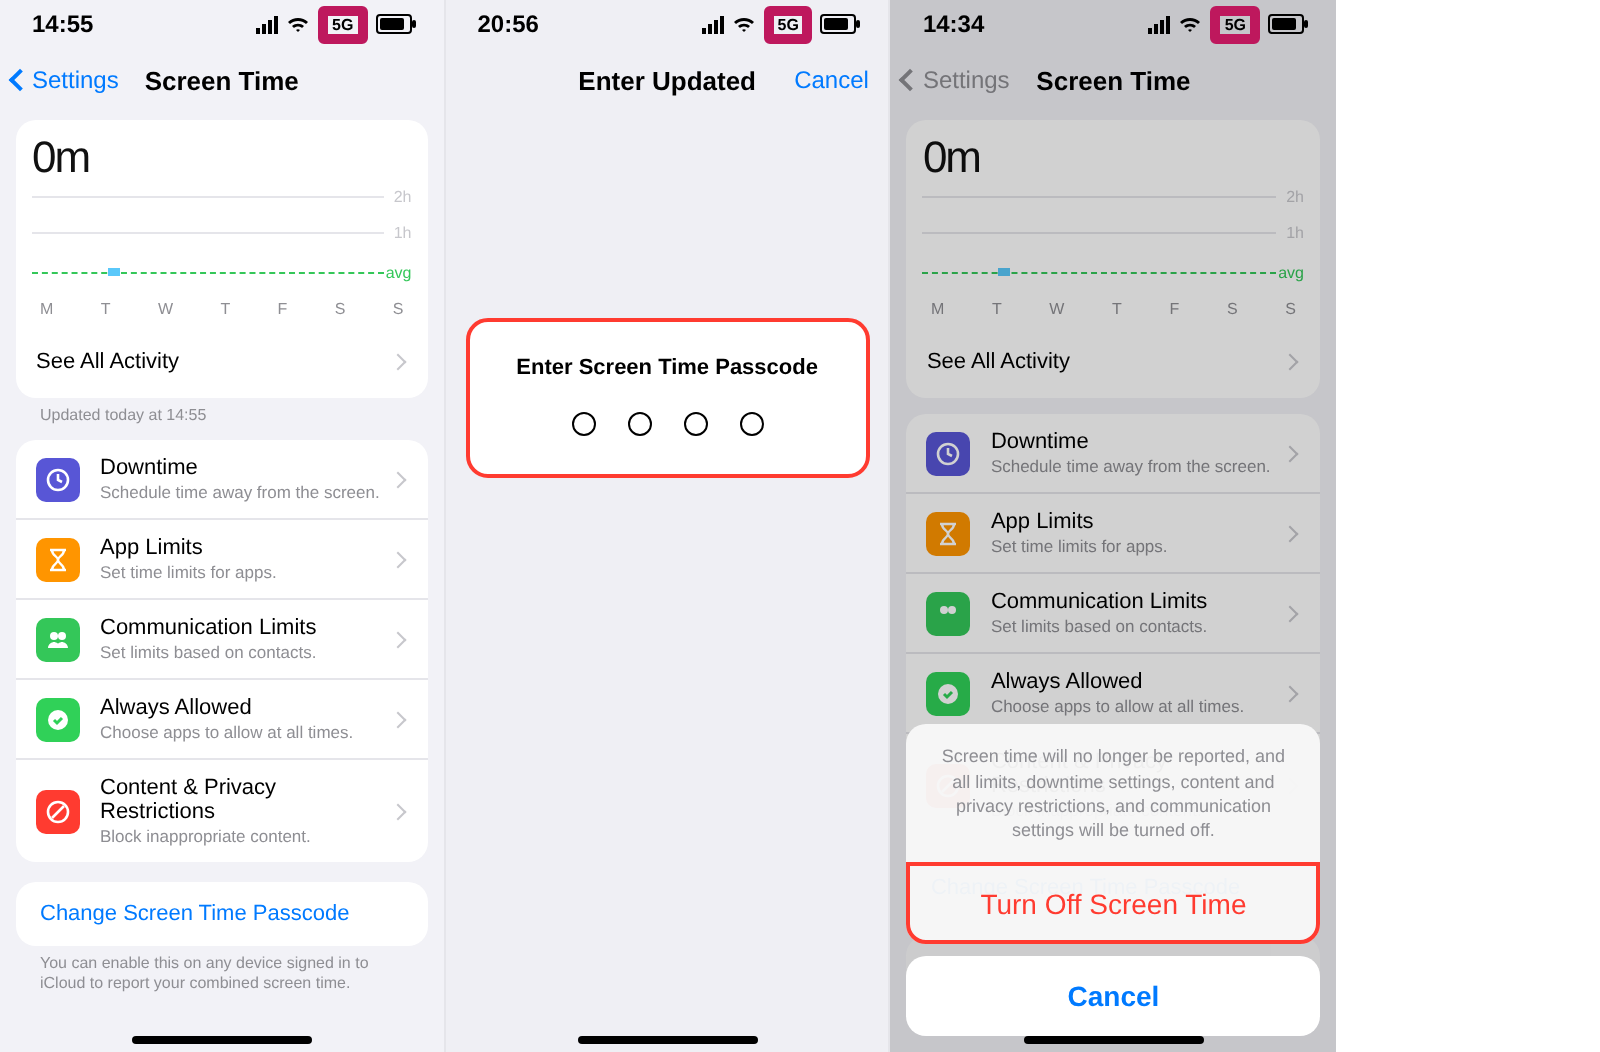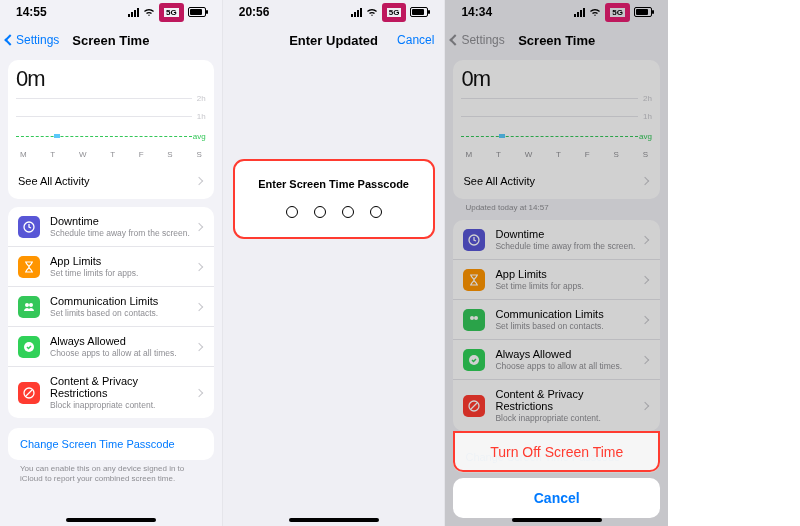--- a/index.html
+++ b/index.html
@@ -136,20 +136,21 @@
       </div>
       <div class="cell" style="padding:8px 2px 6px;border:none">
         <div class="txt">
               <div class="t1">See All Activity</div>
             </div>
         <div class="chev-wrap">
               <span class="chev-r"></span>
             </div>
       </div>
     </div>
+    <div class="upd">Updated today at 14:55</div>
 
     <div class="cell-group">
       <div class="cell">
         <div class="icon ic-purple">
               <svg width="12" height="12" viewBox="0 0 12 12">
                 <circle cx="6" cy="6" r="5" fill="none" stroke="#fff" stroke-width="1.3"></circle>
                 <path d="M6 3v3l2 1" stroke="#fff" stroke-width="1.3" fill="none"></path>
               </svg>
             </div>
         <div class="txt">
@@ -316,21 +317,20 @@
       </div>
       <div class="cell" style="padding:8px 2px 6px;border:none">
         <div class="txt">
               <div class="t1">See All Activity</div>
             </div>
         <div class="chev-wrap">
               <span class="chev-r"></span>
             </div>
       </div>
     </div>
-    <div class="upd">Updated today at 14:57</div>
 
     <div class="cell-group">
       <div class="cell">
         <div class="icon ic-purple">
               <svg width="12" height="12" viewBox="0 0 12 12">
                 <circle cx="6" cy="6" r="5" fill="none" stroke="#fff" stroke-width="1.3"></circle>
                 <path d="M6 3v3l2 1" stroke="#fff" stroke-width="1.3" fill="none"></path>
               </svg>
             </div>
         <div class="txt">
@@ -402,19 +402,20 @@
       </div>
     </div>
 
     <div class="link-cell">Change Screen Time Passcode</div>
     <div class="danger-cell" style="margin-top:8px;opacity:.6">Turn Off Screen Time</div>
   </div>
 
   <div class="overlay-dim"></div>
 
   <div class="sheet">
+    <div class="sheet-msg">Screen time will no longer be reported, and all limits, downtime settings, content and privacy restrictions, and communication settings will be turned off.</div>
     <div class="sheet-act highlight">Turn Off Screen Time</div>
     <div class="sheet-cancel">Cancel</div>
   </div>
   <div class="home-ind" style="z-index:11"></div>
 </div>
 
 </div>
 
 </body></html>

